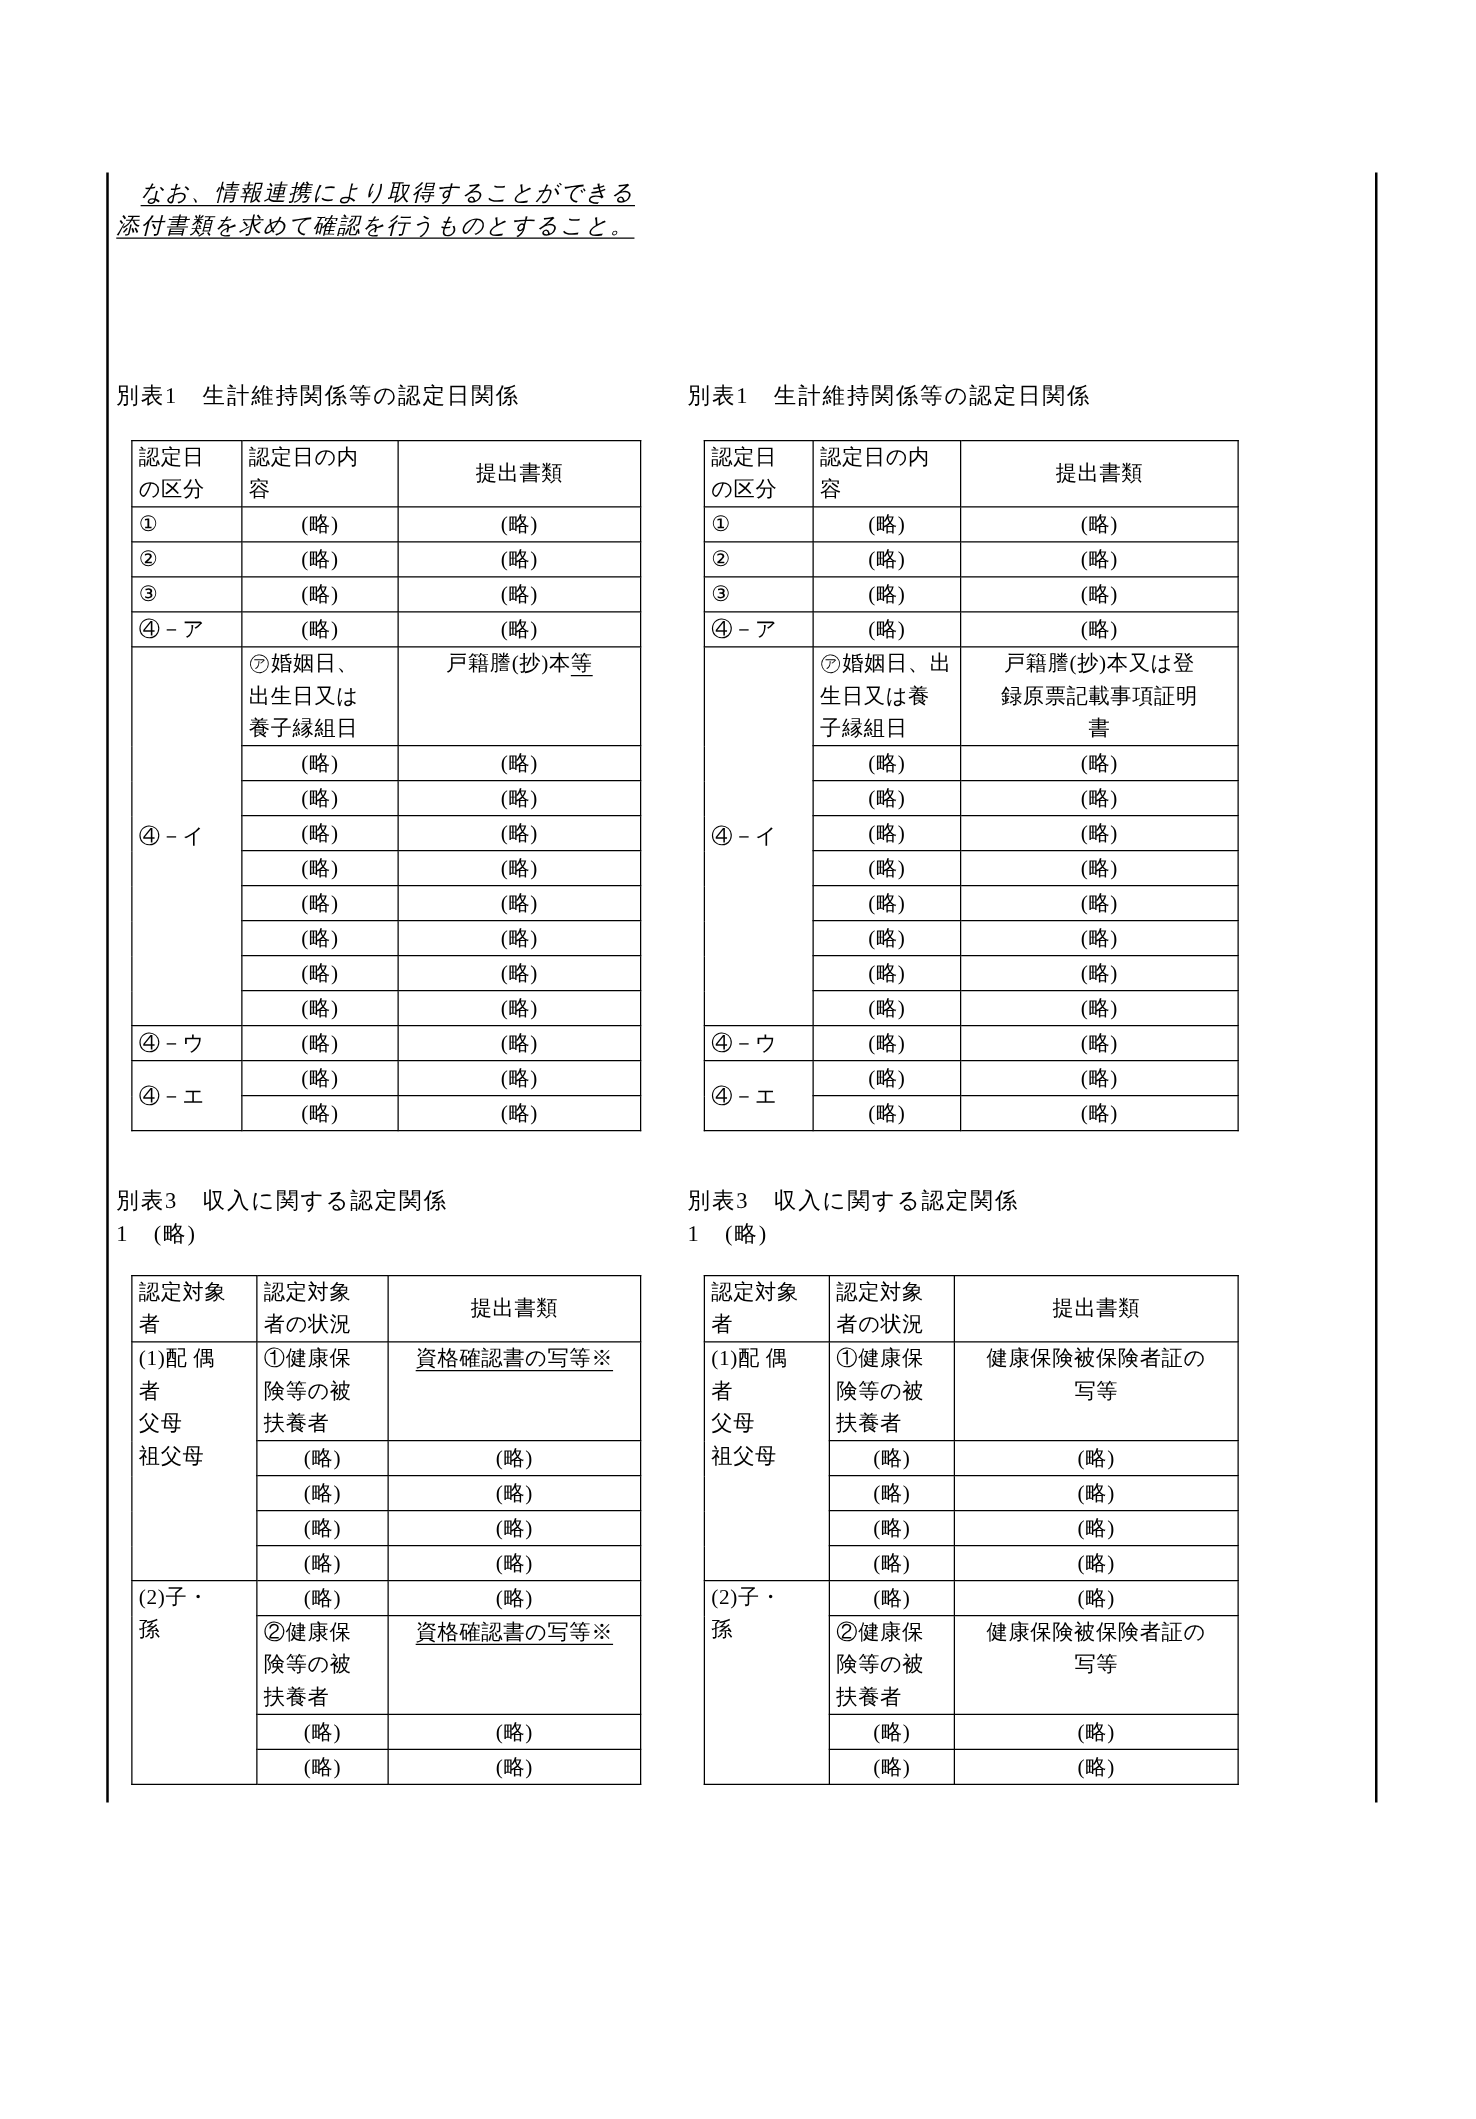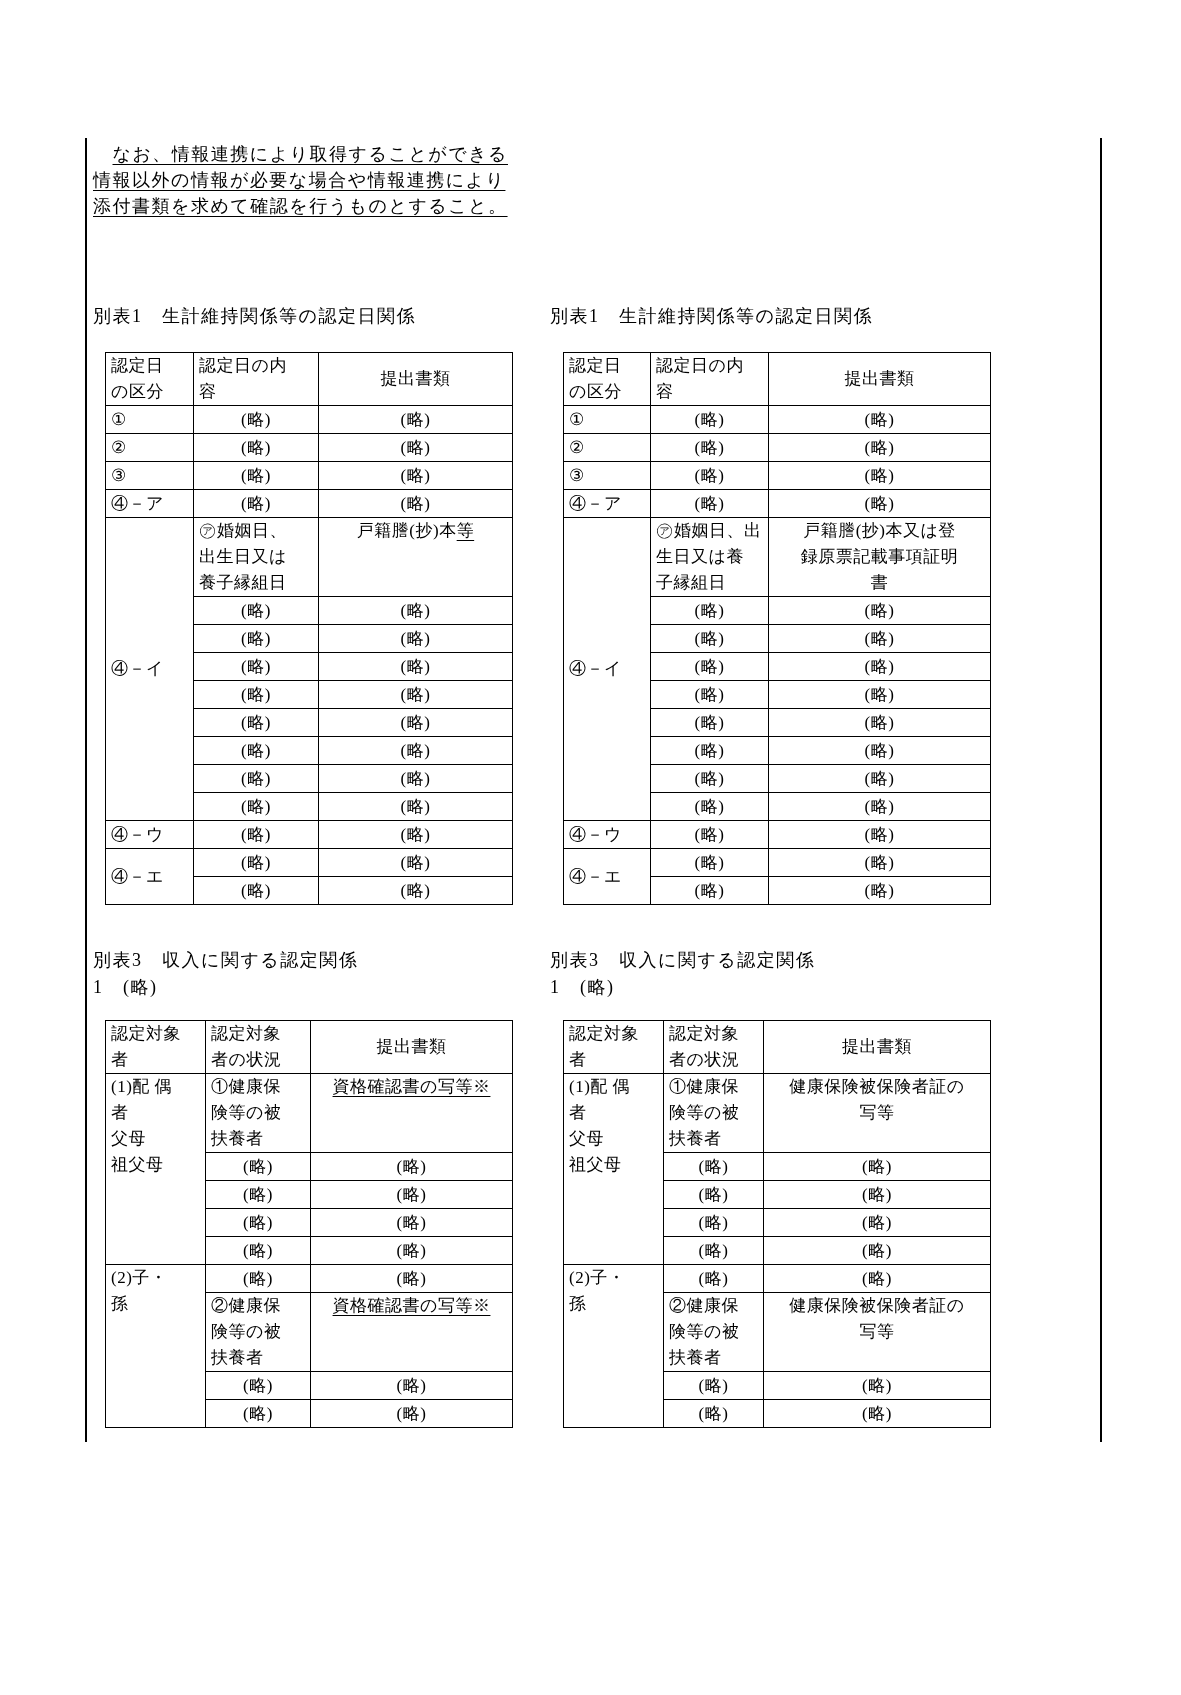--- a/index.html
+++ b/index.html
@@ -8,21 +8,21 @@
     width:1181px;
     height:1695px;
     background:#ffffff;
     font-family:"Liberation Serif","DejaVu Serif",serif;
     color:#000;
     overflow:hidden;
   }
   .abs{position:absolute;}
   .vrule{position:absolute;top:138px;width:2px;height:1304px;background:#000;}
   .note{left:93px;top:141px;font-size:18px;line-height:26px;letter-spacing:1.5px;}
-  .note .ln{text-decoration:underline;text-underline-offset:4px;}
+  .note .ln{text-decoration:underline;text-underline-offset:4px;font-style:italic;}
   .heading{font-size:18px;letter-spacing:1.5px;white-space:pre;line-height:27px;}
   table.doc{border-collapse:collapse;table-layout:fixed;}
   .doc td{
     border:1.5px solid #000;
     font-size:17px;
     letter-spacing:0.5px;
     line-height:26px;
     text-align:center;
     vertical-align:middle;
     white-space:pre-line;
@@ -37,21 +37,20 @@
 </head>
 <body>
 
 <div class="page">
 
   <div class="vrule" style="left:85px;"></div>
   <div class="vrule" style="left:1100px;"></div>
 
   <div class="abs note">
     <div><span>　</span><span class="ln">なお、情報連携により取得することができる</span></div>
-    <div><span class="ln">情報以外の情報が必要な場合や情報連携により</span></div>
     <div><span class="ln">添付書類を求めて確認を行うものとすること。</span></div>
   </div>
 
   <div class="abs heading" style="left:93px;top:303px;">別表1　生計維持関係等の認定日関係</div>
 
   <table class="doc abs" style="left:105px;top:352px;width:407px;">
     <colgroup>
         <col style="width:88px">
         <col style="width:125px">
         <col style="width:194px">

